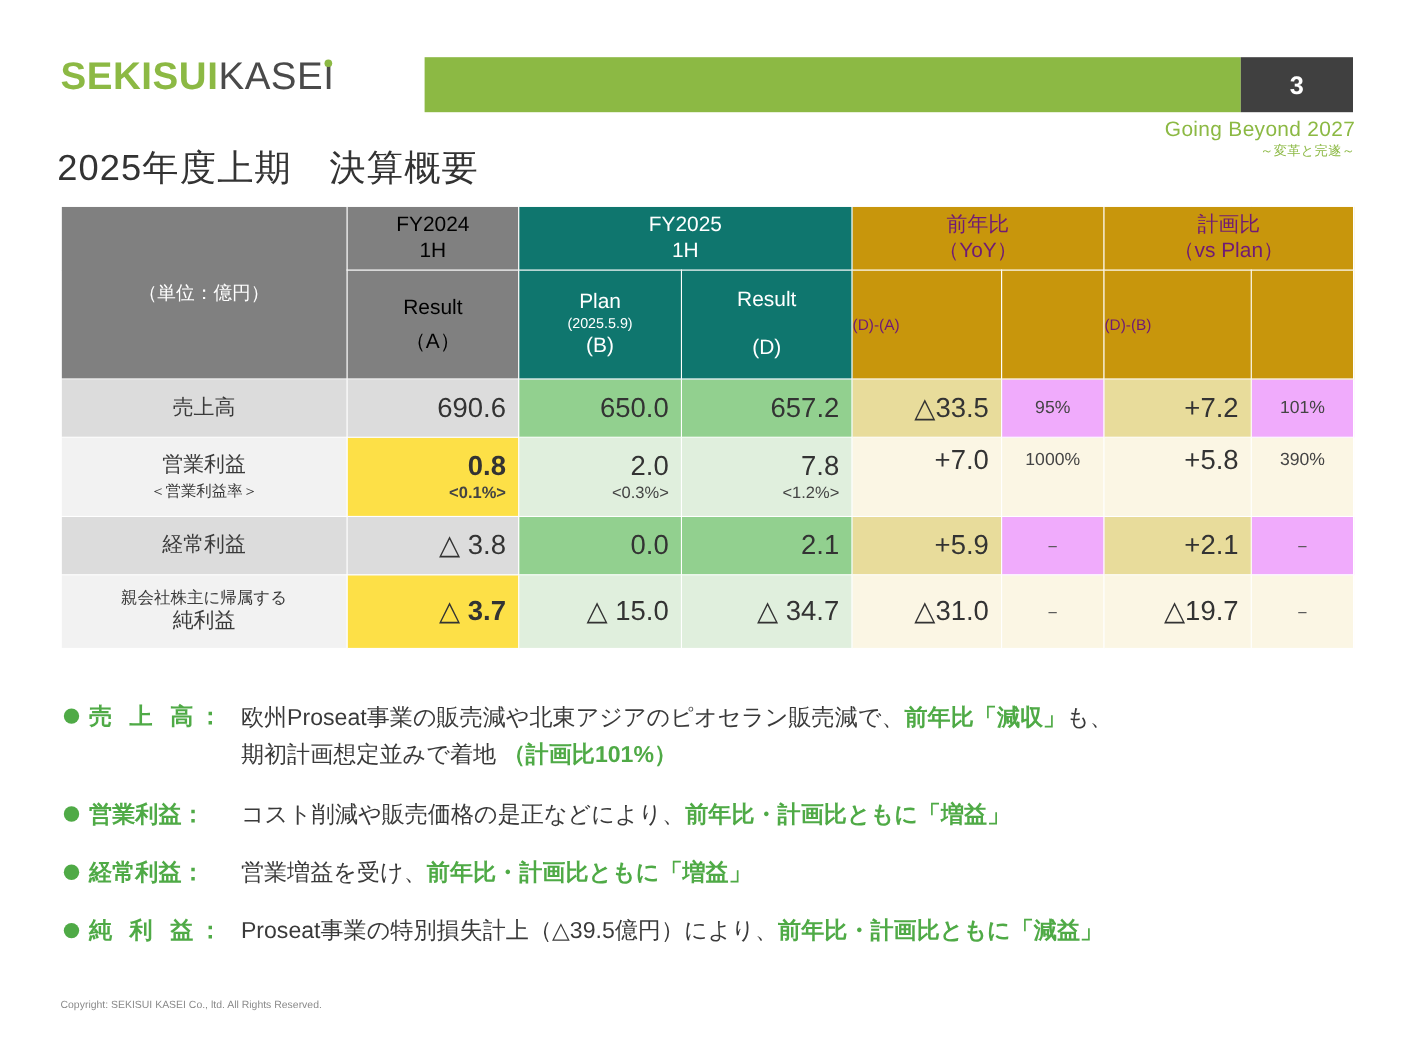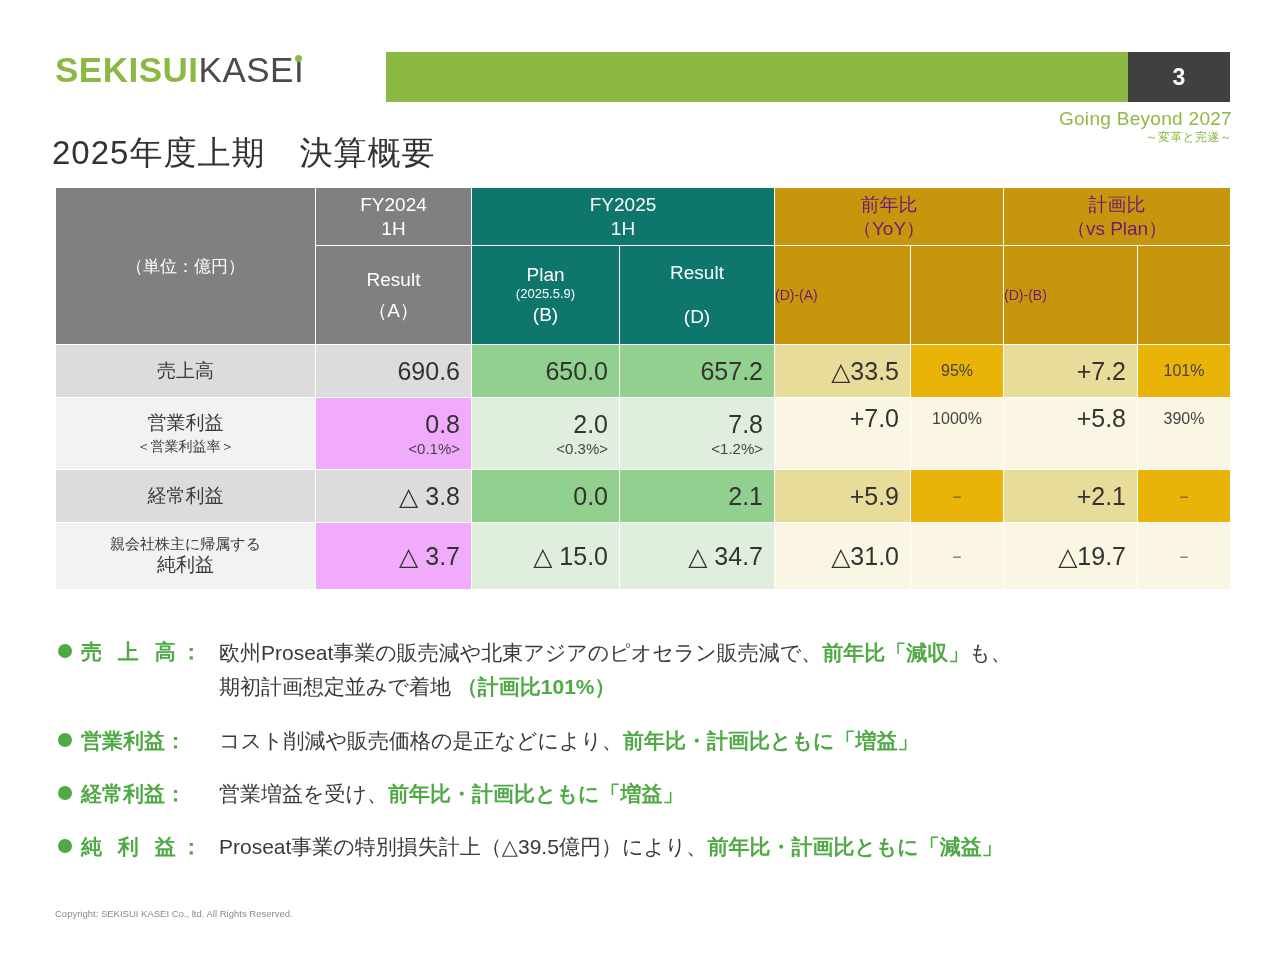--- a/index.html
+++ b/index.html
@@ -28,41 +28,41 @@
   .tagline{position:absolute;right:48px;top:108px;text-align:right;line-height:1.15;margin-left:34px;}
   .tagline .t1{font-size:19px;color:#8cb944;letter-spacing:.3px;}
   .tagline .t2{font-size:12px;color:#8cb944;letter-spacing:.3px;margin-top:1px;}
 
   .title{position:absolute;left:52px;top:131px;font-size:33px;color:#333;letter-spacing:1px;white-space:pre;}
 
   
   .tbl{position:absolute;left:55px;top:187px;width:1175px;border-collapse:collapse;table-layout:fixed;}
   .tbl td,.tbl th{padding:0;margin:0;border:1px solid #ffffff;vertical-align:middle;}
 
-  .h-gray{background:#808080;color:#ffffff;}
+  .h-gray{background:#808080;color:#000000;}
   .h-green{background:#0f766e;color:#fff;}
   .h-gold{background:#c8960c;color:#701a75;}
 
   .h-top{font-size:19px;text-align:center;line-height:1.25;font-weight:400;}
   .h-sub{font-size:19px;text-align:center;line-height:1.15;font-weight:400;}
   .h-sub .small{font-size:13px;display:block;margin-top:1px;}
   .h-sub .code{display:block;margin-top:9px;font-size:19px;}
   .h-unit{font-size:17px;text-align:center;color:#fff;}
   .h-code-bl{font-size:14px;text-align:left;padding-left:10px;vertical-align:bottom;padding-bottom:5px;}
 
   
   .c-lbl-a{background:#dcdcdc;}
   .c-lbl-b{background:#f2f2f2;}
   .c-gray-a{background:#dcdcdc;}
-  .c-gray-b{background:#f0abfc;}
+  .c-gray-b{background:#fde047;font-weight:bold;}
   .c-grn-a{background:#92d08f;}
   .c-grn-b{background:#e0efdd;}
   .c-gold-a{background:#e8dc9b;}
   .c-gold-b{background:#fbf6e4;}
-  .c-pct-a{background:#eab308;}
+  .c-pct-a{background:#f0abfc;}
   .c-pct-b{background:#fbf6e4;}
 
   .lbl{font-size:19px;text-align:center;color:#3a3a3a;line-height:1.25;}
   .lbl .sub{display:block;font-size:14px;margin-top:3px;}
   .lbl .two1{display:block;font-size:15px;line-height:1.3;}
   .lbl .two2{display:block;font-size:19px;line-height:1.3;}
 
   .num{font-size:25px;text-align:right;padding-right:11px !important;color:#333;line-height:1.15;}
   .num .pct{display:block;font-size:15px;margin-top:2px;color:#444;}
   .pctcell{font-size:16px;text-align:center;color:#444;}

